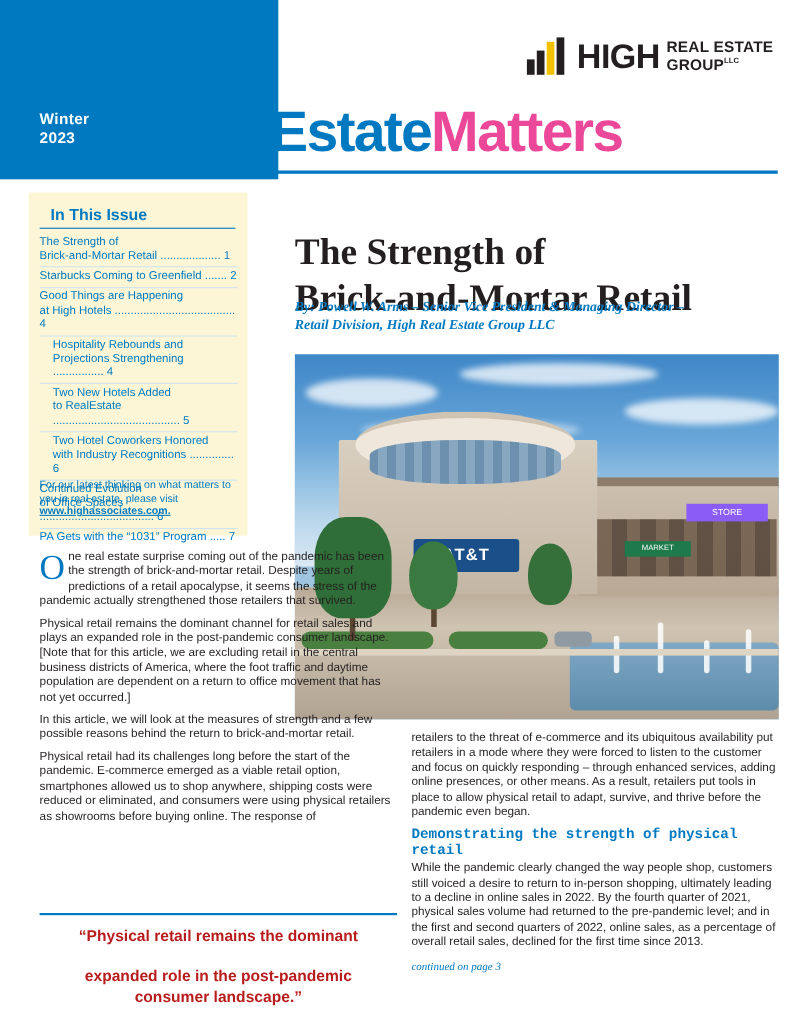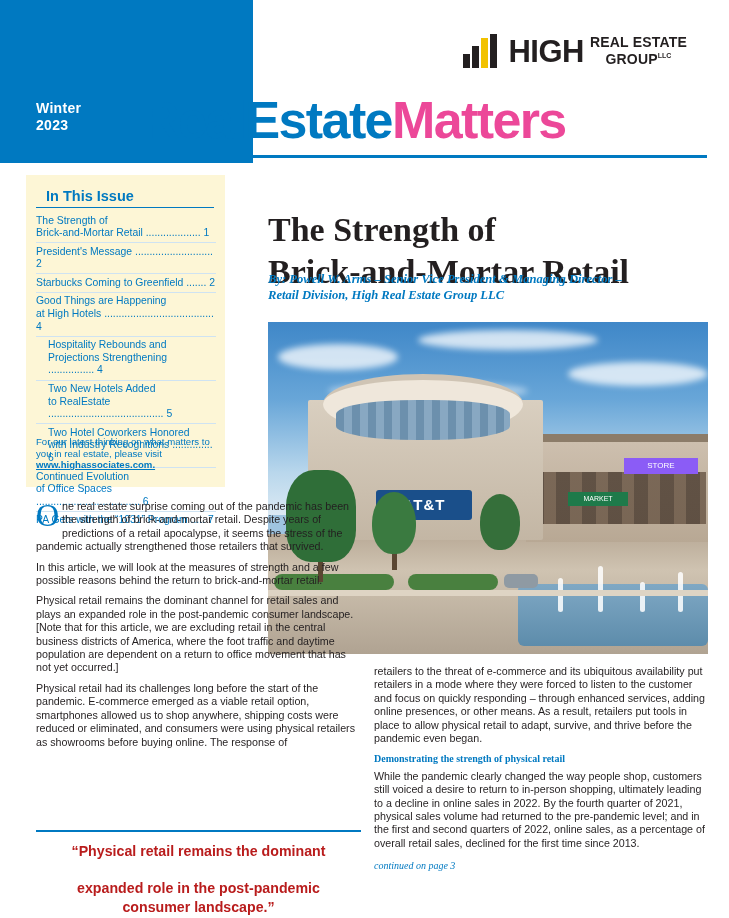--- a/index.html
+++ b/index.html
@@ -28,22 +28,22 @@
   }
   .mast-season {
     position: absolute; left: 36px; top: 100px;
     color: #ffffff;
     font-size: 14px;
     font-weight: bold;
     line-height: 17px;
     letter-spacing: 0.3px;
   }
   .logo {
-    position: absolute; right: 42px; top: 34px;
-    display: flex; align-items: center; text-align: center;
+    position: absolute; right: 26px; top: 34px;
+    display: flex; align-items: center;
   }
   .logo-mark {
     position: relative;
     width: 38px; height: 34px;
     margin-right: 7px;
   }
   .logo-mark .bar {
     position: absolute;
     bottom: 0;
     width: 7px;
@@ -324,22 +324,22 @@
   }
   .p {
     font-family: "Liberation Sans", sans-serif;
     font-size: 10.7px;
     line-height: 13.4px;
     color: #231f20;
     margin: 0 0 7px 0;
     text-align: left;
   }
   .subhead {
-    font-family: Liberation Serif, serif;
-    font-size: 10px;
+    font-family: Liberation Mono, monospace;
+    font-size: 13px;
     line-height: 13.4px;
     font-weight: bold;
     color: #0079c1;
     margin: 4px 0 4px 0;
   }
   .continued {
     font-family: "Liberation Serif", serif;
     font-style: italic;
     font-size: 10px;
     color: #0079c1;
@@ -401,25 +401,20 @@
 
   <div class="toc">
 
     <div class="toc-item">
       <span class="toc-line">The Strength of</span>
       <span>Brick-and-Mortar Retail</span>
       <span>...................</span>
       <span>1</span>
     </div>
 
-    <div class="toc-item">
-      <span>President's Message</span>
-      <span>...........................</span>
-      <span>2</span>
-    </div>
 
     <div class="toc-item">
       <span>Starbucks Coming to Greenfield</span>
       <span>.......</span>
       <span>2</span>
     </div>
 
     <div class="toc-item">
       <span class="toc-line">Good Things are Happening</span>
       <span>at High Hotels</span>
@@ -505,22 +500,22 @@
     <div class="trunk tr1"></div>
     <div class="trunk tr2"></div>
     <div class="tree t1"></div>
     <div class="tree t2"></div>
     <div class="tree t3"></div>
     <div class="car car2"></div>
   </div>
 
   <div class="colL">
     <p class="p"><span class="drop">O</span><span>ne real estate surprise coming out of the pandemic has been the strength of brick-and-mortar retail. Despite years of predictions of a retail apocalypse, it seems the stress of the pandemic actually strengthened those retailers that survived.</span></p>
+    <p class="p">Physical retail remains the dominant channel for retail sales and plays an expanded role in the post-pandemic consumer landscape. [Note that for this article, we are excluding retail in the central business districts of America, where the foot traffic and daytime population are dependent on a return to office movement that has not yet occurred.]</p>
     <p class="p">In this article, we will look at the measures of strength and a few possible reasons behind the return to brick-and-mortar retail.</p>
-    <p class="p">Physical retail remains the dominant channel for retail sales and plays an expanded role in the post-pandemic consumer landscape. [Note that for this article, we are excluding retail in the central business districts of America, where the foot traffic and daytime population are dependent on a return to office movement that has not yet occurred.]</p>
     <p class="p">Physical retail had its challenges long before the start of the pandemic. E-commerce emerged as a viable retail option, smartphones allowed us to shop anywhere, shipping costs were reduced or eliminated, and consumers were using physical retailers as showrooms before buying online. The response of</p>
   </div>
 
   <div class="colR">
     <p class="p">retailers to the threat of e-commerce and its ubiquitous availability put retailers in a mode where they were forced to listen to the customer and focus on quickly responding – through enhanced services, adding online presences, or other means. As a result, retailers put tools in place to allow physical retail to adapt, survive, and thrive before the pandemic even began.</p>
     <div class="subhead">Demonstrating the strength of physical retail</div>
     <p class="p">While the pandemic clearly changed the way people shop, customers still voiced a desire to return to in-person shopping, ultimately leading to a decline in online sales in 2022. By the fourth quarter of 2021, physical sales volume had returned to the pre-pandemic level; and in the first and second quarters of 2022, online sales, as a percentage of overall retail sales, declined for the first time since 2013.</p>
     <div class="continued">continued on page 3</div>
   </div>
 

